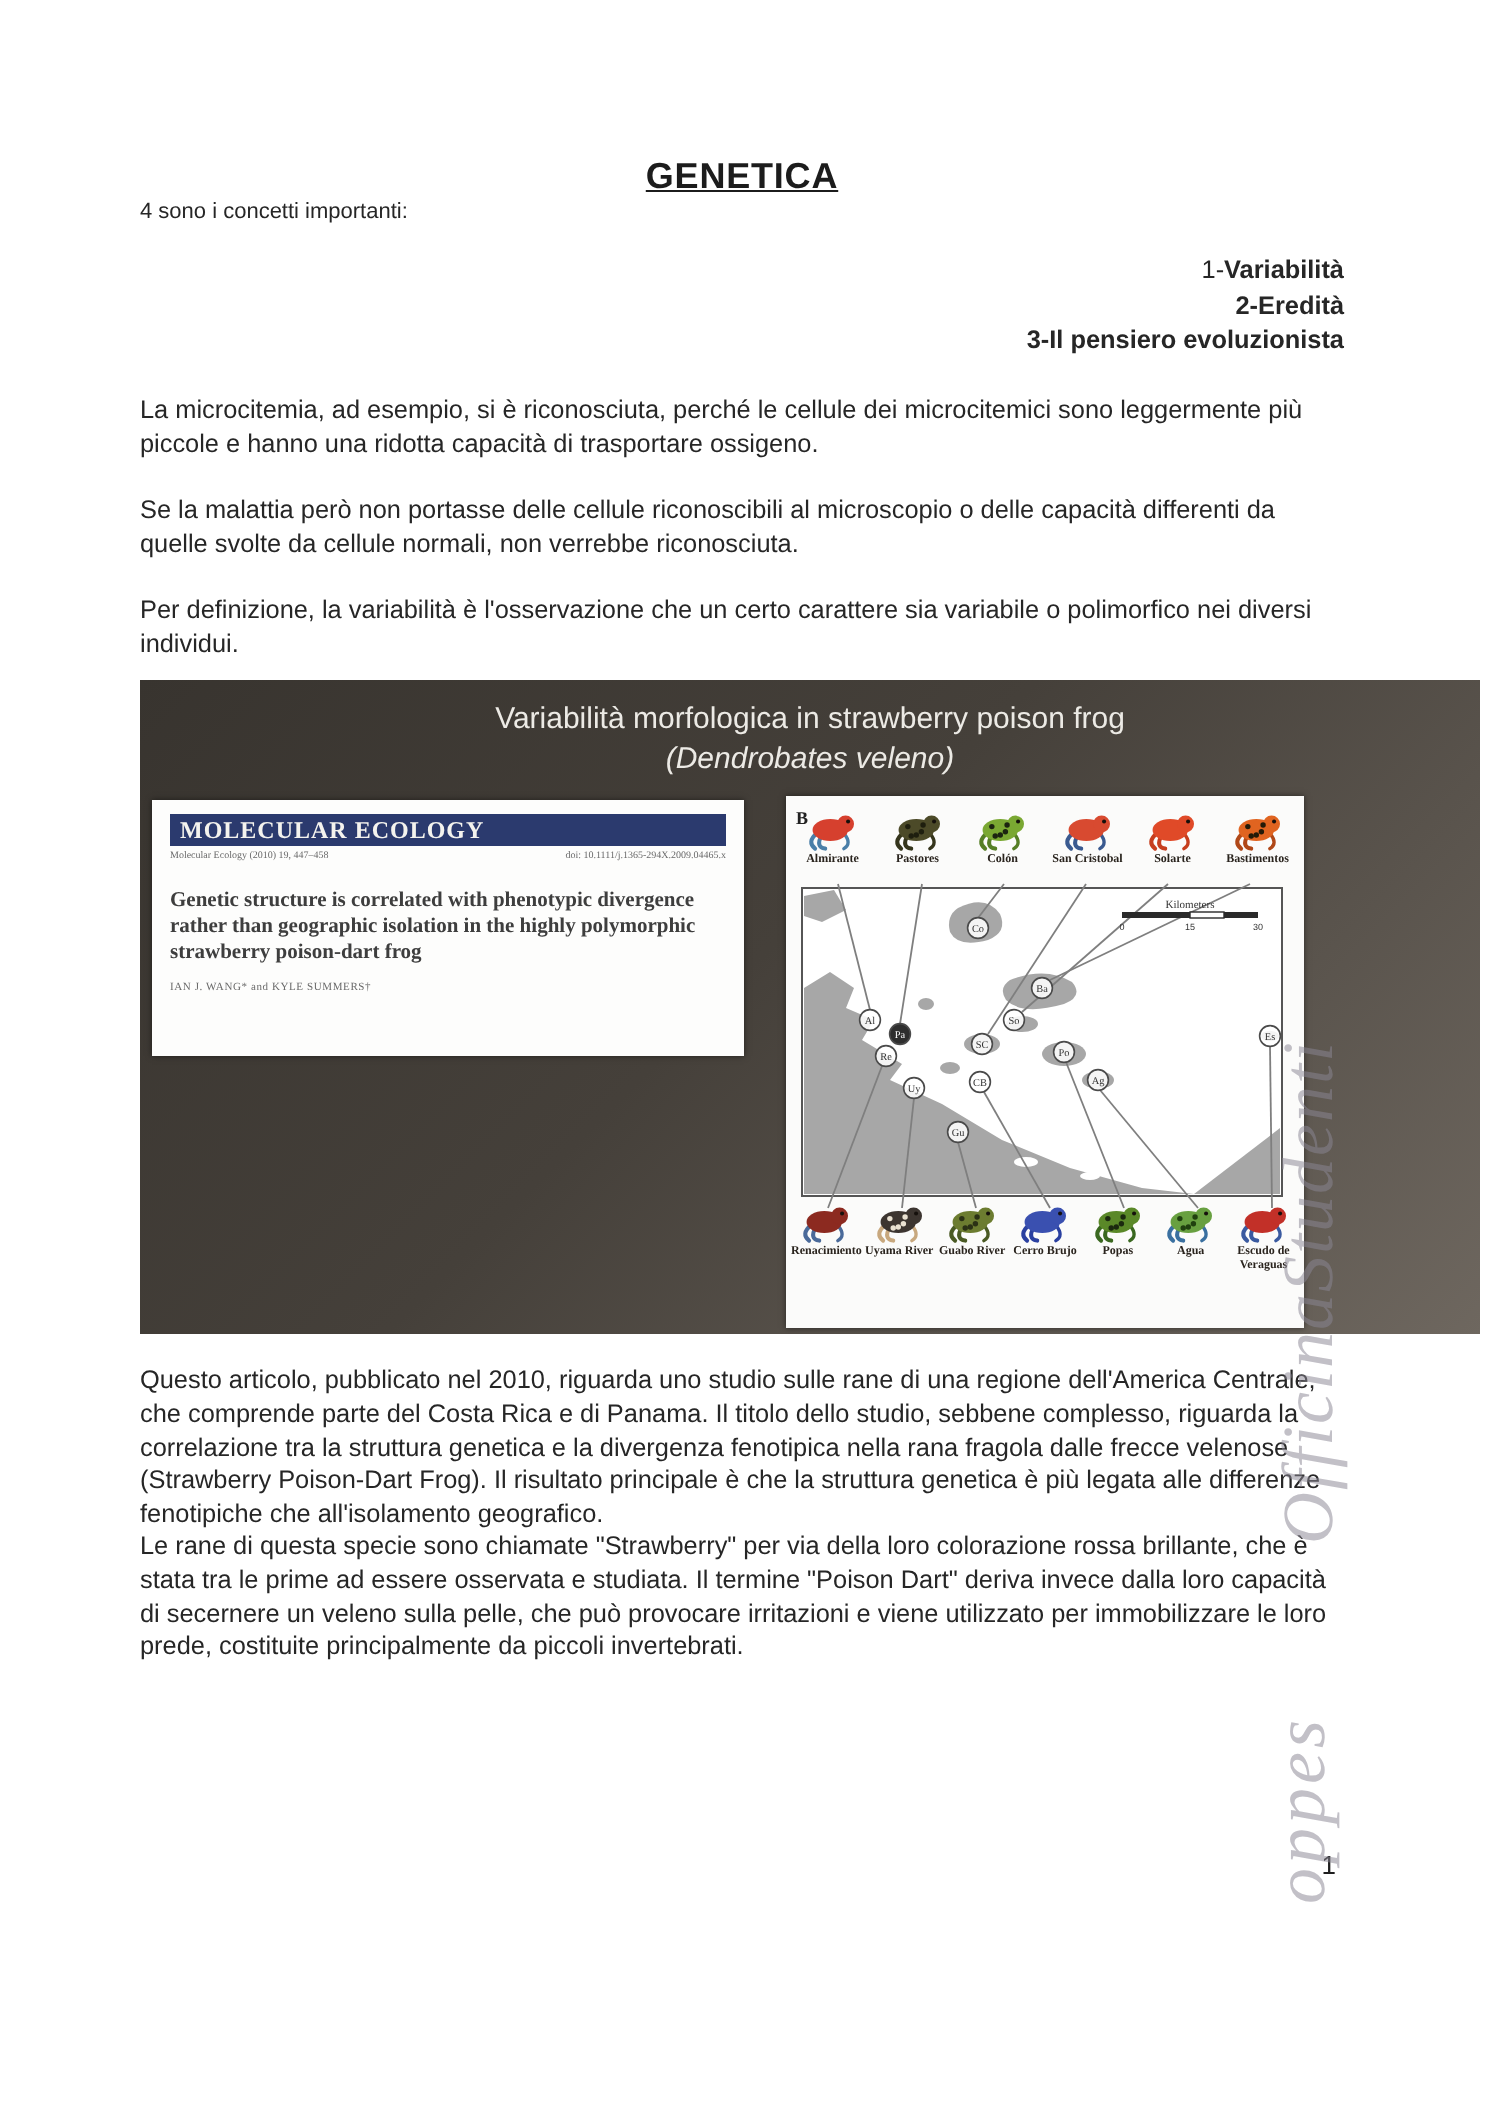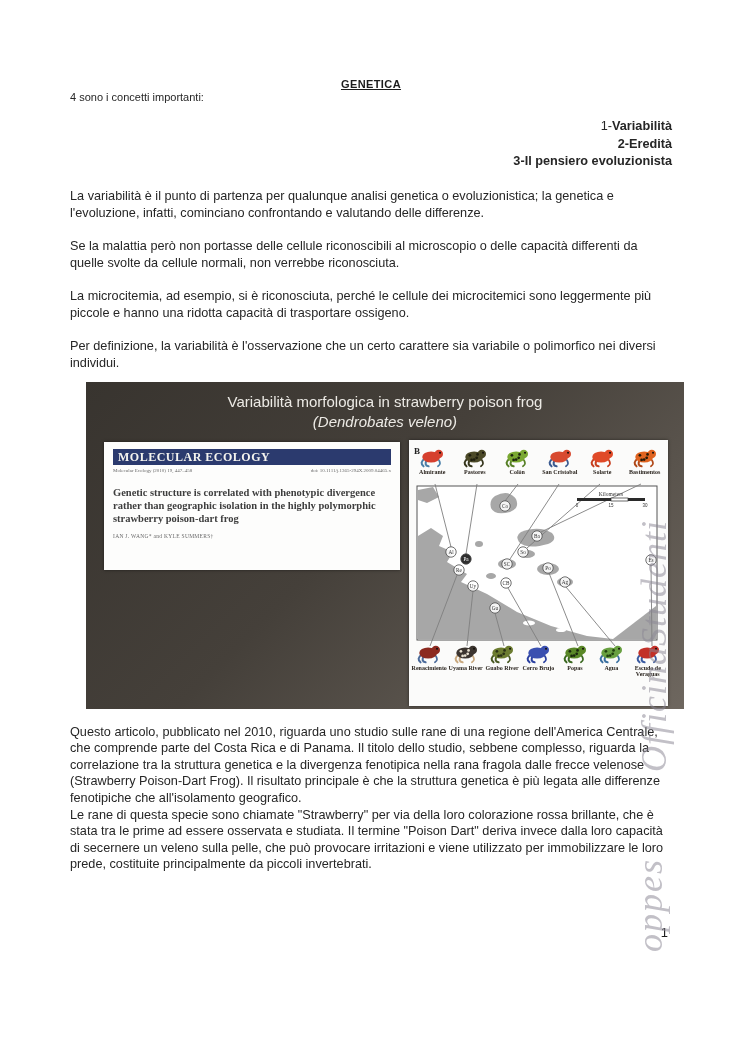--- a/index.html
+++ b/index.html
@@ -4,44 +4,43 @@
 <style>
   * { margin:0; padding:0; box-sizing:border-box; }
   html,body { background:#ffffff; }
   .page {
     position:relative; width:744px; height:1052px; margin:0 auto;
     background:#ffffff; overflow:hidden;
     font-family:"Liberation Sans", sans-serif; color:#262626;
   }
   .content { position:absolute; left:70px; top:0; width:602px; }
   .doc-title {
-    margin-top:78px; text-align:center; font-size:11px; font-weight:bold;
+    margin-top:78px; text-align:center; font-size:18px; font-weight:bold;
     text-decoration:underline; letter-spacing:.4px; color:#1c1c1c;
   }
   .intro { font-size:11px; line-height:1.31; }
   .concept-list { margin-top:14px; margin-left:22px; list-style:none;text-align:right; }
   .concept-list li { font-size:12.7px; line-height:17.5px; }
   .li-num { display:inline-block; width:26px; }
   .li-num.bold, .li-label { font-weight:bold; }
   .para { margin-top:17px; font-size:12.7px; line-height:16.6px; }
   .closing { margin-top:15px; }
   .closing p { font-size:12.7px; line-height:16.6px; }
 
   
   .slide {
-    position:relative; margin-top:10px; width:598px; height:327px;
+    position:relative; margin-top:10px; width:670px; height:327px;
     background:linear-gradient(135deg, var(--slide-dark,#38342f) 0%, #45403a 45%, var(--slide-light,#6e675f) 100%);
     overflow:hidden;
-    margin-left:16px;
   }
   .slide-title { margin-top:9px; text-align:center; color:#eceae5; font-size:15px; line-height:21px; }
   .slide-subtitle { text-align:center; color:#eceae5; font-size:15px; line-height:20px; font-style:italic; }
 
   .paper-card {
-    position:absolute; left:18px; top:60px; width:296px; height:128px;
+    position:absolute; left:6px; top:60px; width:296px; height:128px;
     background:#fdfdfc; box-shadow:0 0 3px rgba(0,0,0,.5); padding:7px 9px 0 9px;
   }
   .journal-banner {
     background:var(--banner-navy,#2b3a6e); color:#f4f3ee; height:16px; line-height:16px;
     font-family:"Liberation Serif", serif; font-weight:bold; font-size:12px;
     letter-spacing:.5px; padding-left:5px;
   }
   .paper-meta { display:flex; justify-content:space-between; margin-top:3px;
     font-size:5px; color:#6a6a6a; font-family:"Liberation Serif", serif; }
   .paper-title {
@@ -95,23 +94,22 @@
         <span class="li-num">1-</span><span class="li-label">Variabilità</span>
       </li>
       <li>
         <span class="li-num bold">2-</span><span class="li-label">Eredità</span>
       </li>
       <li>
         <span class="li-num bold">3-</span><span class="li-label">Il pensiero evoluzionista</span>
       </li>
     </ul>
 
-    <p class="para">La variabilità è il punto di partenza per qualunque analisi genetica o evoluzionistica; la genetica e l'evoluzione, infatti, cominciano confrontando e valutando delle differenze.</p>
+    <p class="para">La microcitemia, ad esempio, si è riconosciuta, perché le cellule dei microcitemici sono leggermente più piccole e hanno una ridotta capacità di trasportare ossigeno.</p>
     <p class="para">Se la malattia però non portasse delle cellule riconoscibili al microscopio o delle capacità differenti da quelle svolte da cellule normali, non verrebbe riconosciuta.</p>
-    <p class="para">La microcitemia, ad esempio, si è riconosciuta, perché le cellule dei microcitemici sono leggermente più piccole e hanno una ridotta capacità di trasportare ossigeno.</p>
     <p class="para">Per definizione, la variabilità è l'osservazione che un certo carattere sia variabile o polimorfico nei diversi individui.</p>
 
     <div class="slide">
       <div class="slide-title">Variabilità morfologica in strawberry poison frog</div>
       <div class="slide-subtitle">(Dendrobates veleno)</div>
 
       <div class="paper-card">
         <div class="journal-banner">MOLECULAR ECOLOGY</div>
         <div class="paper-meta">
           <span>Molecular Ecology (2010) 19, 447–458</span>

